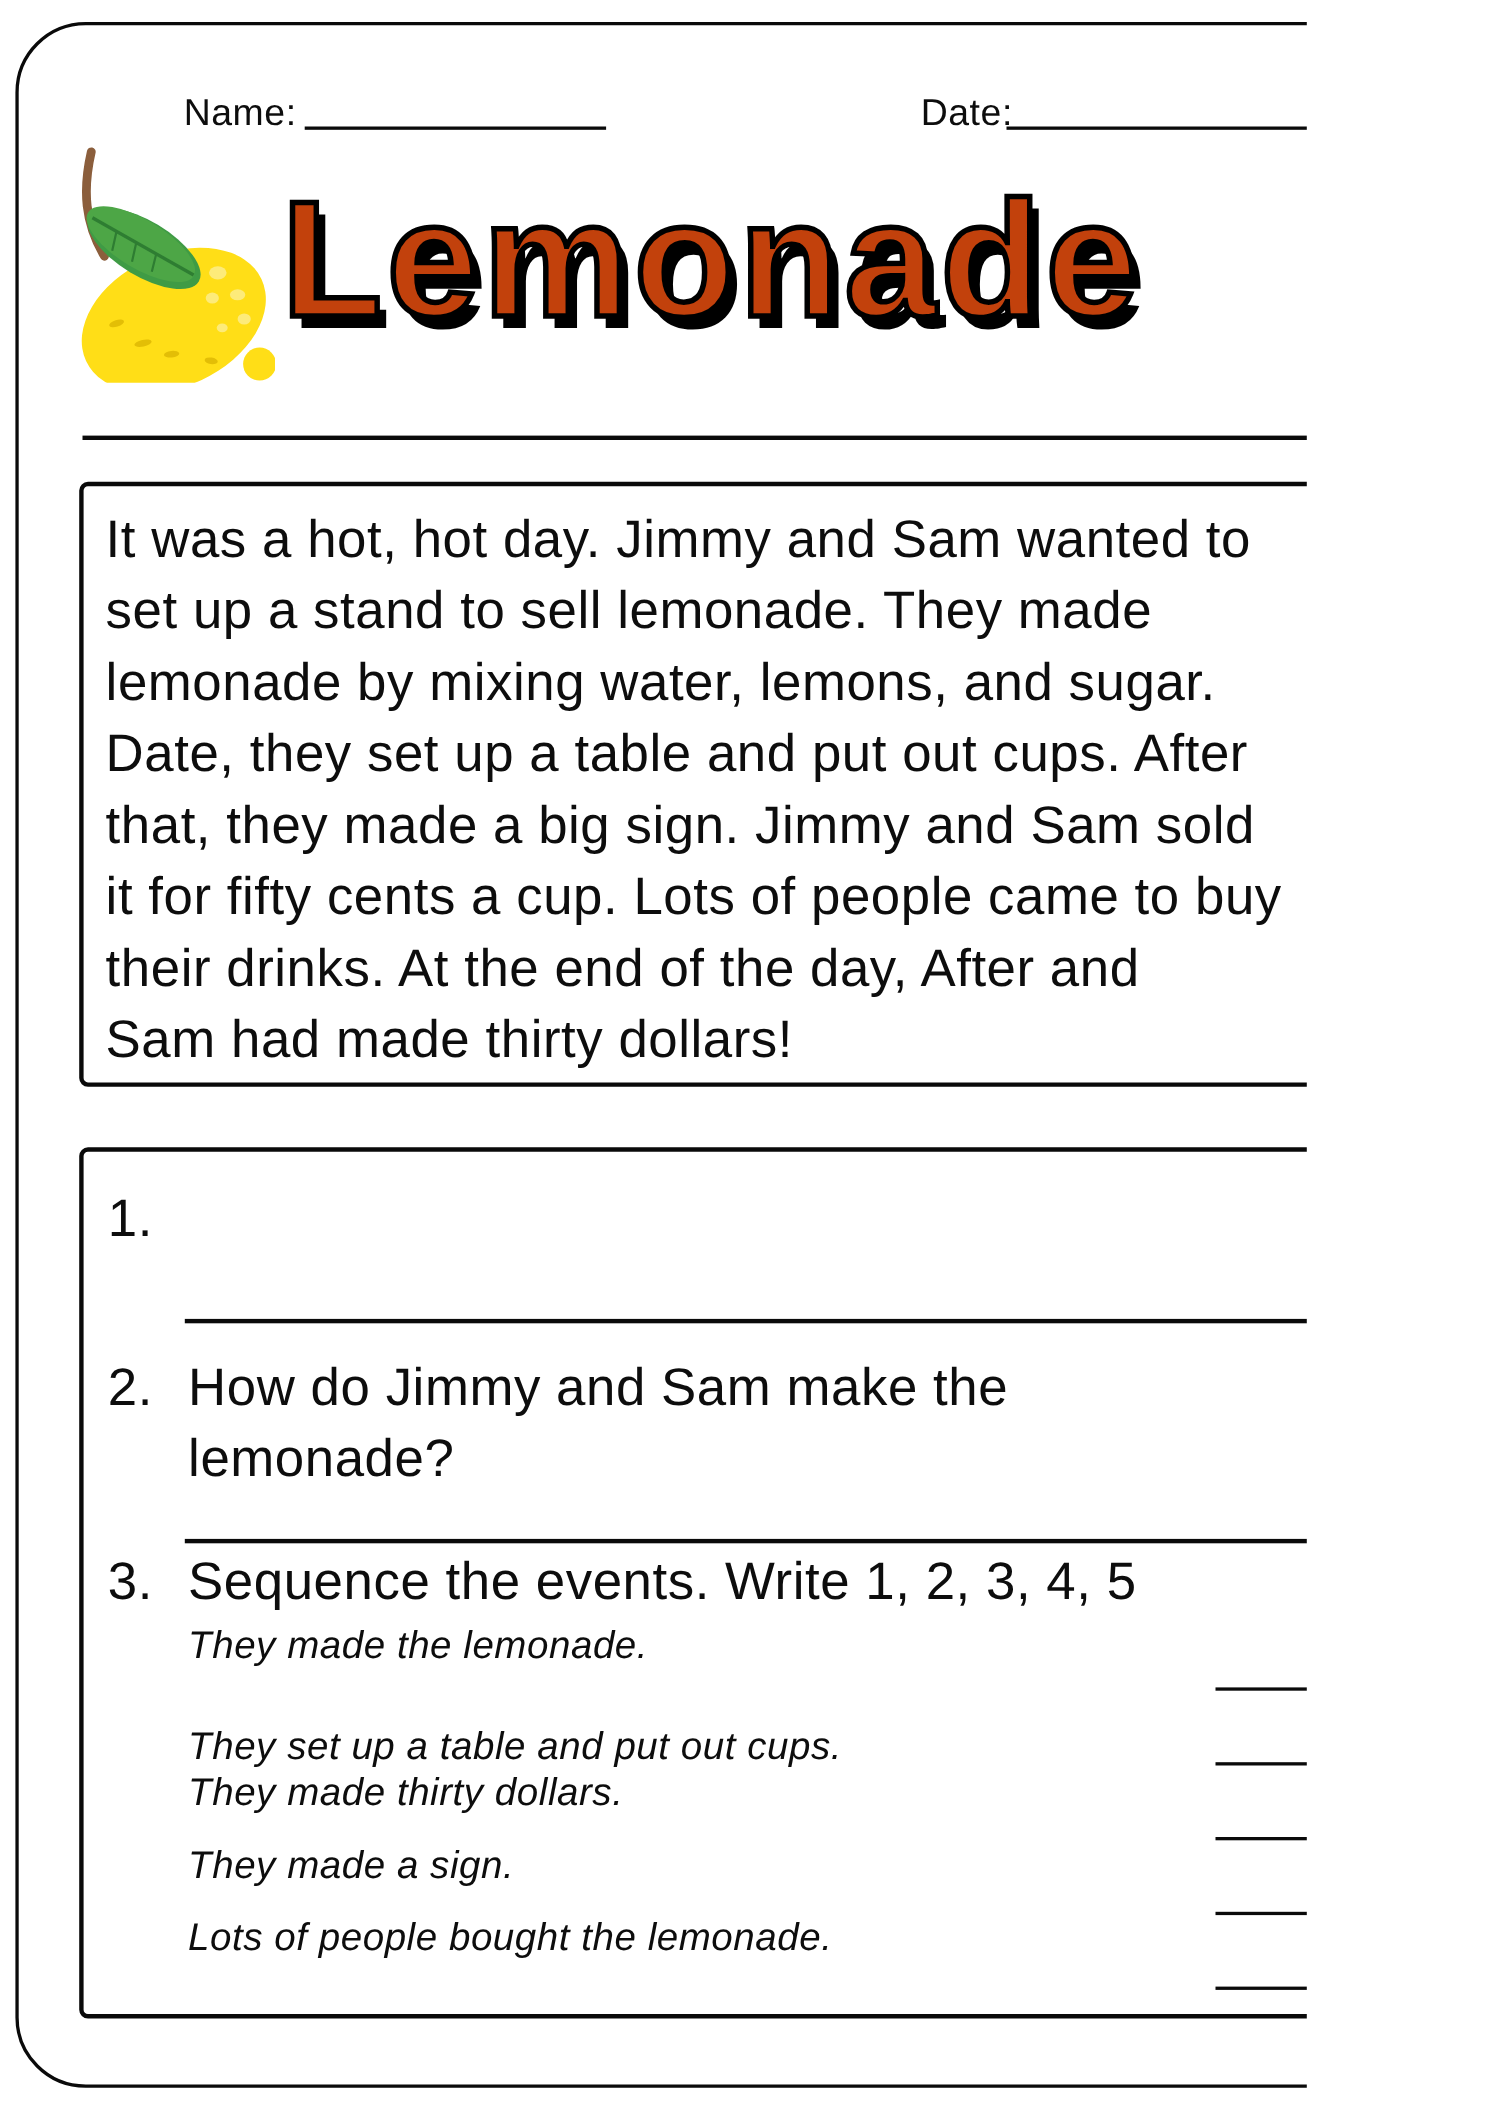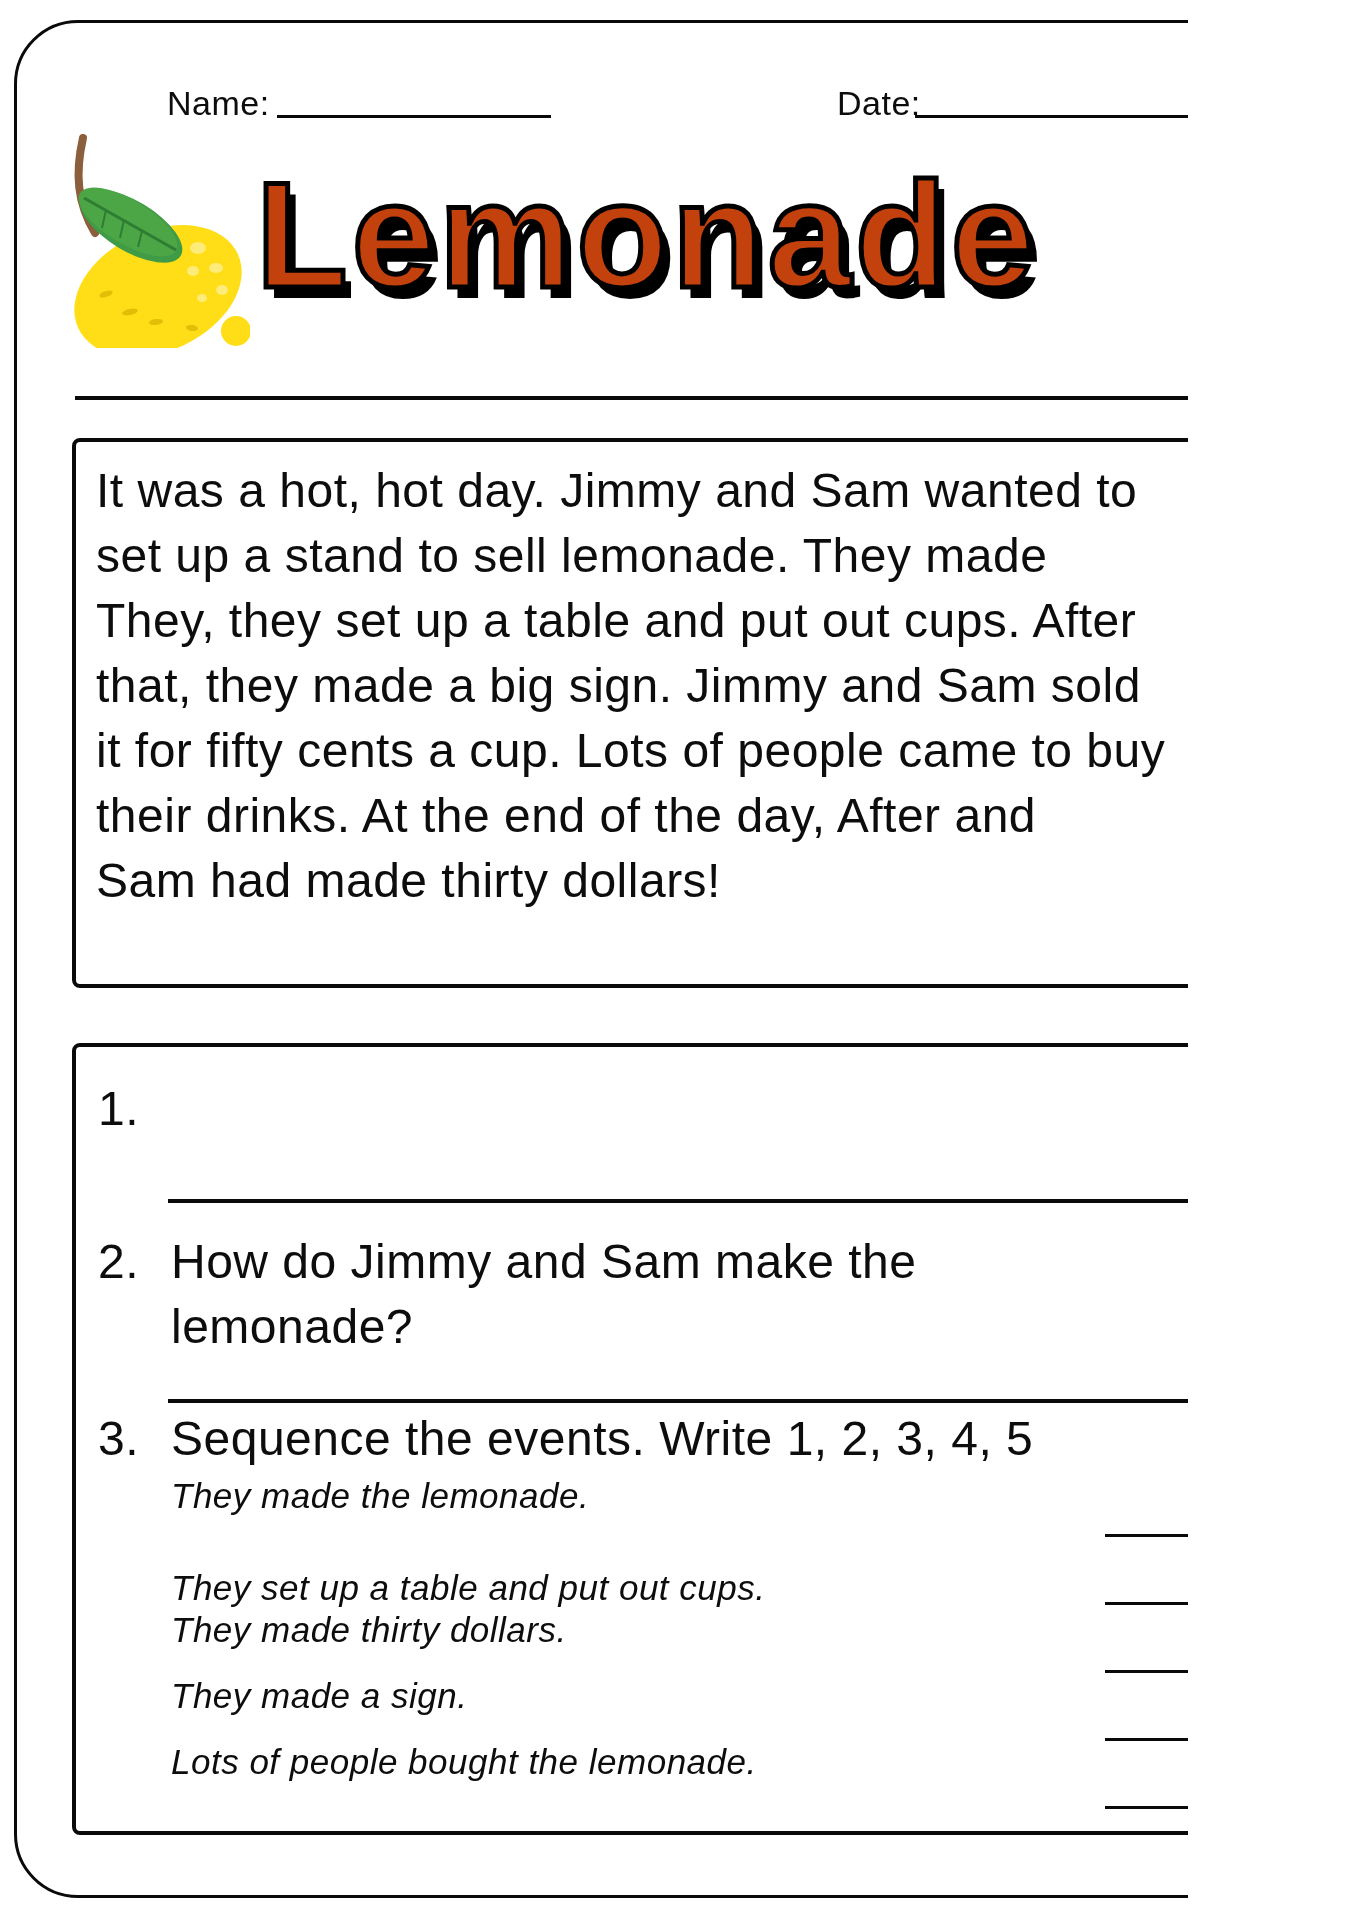--- a/index.html
+++ b/index.html
@@ -66,21 +66,22 @@
     <path d="M56 82 L 52 100 M74 92 L 70 110 M92 103 L 88 119" fill="none" stroke="#2E7D32" stroke-width="2"></path>
   </svg>
 
   <div class="title">Lemonade</div>
 
   <div class="divider"></div>
 
   <div class="round-box story-box">
     <div class="story-line">It was a hot, hot day. Jimmy and Sam wanted to</div>
     <div class="story-line">set up a stand to sell lemonade. They made</div>
-    <div class="story-line">They, they set up a table and put out cups. After</div>
+    <div class="story-line">lemonade by mixing water, lemons, and sugar.</div>
+    <div class="story-line">Date, they set up a table and put out cups. After</div>
     <div class="story-line">that, they made a big sign. Jimmy and Sam sold</div>
     <div class="story-line">it for fifty cents a cup. Lots of people came to buy</div>
     <div class="story-line">their drinks. At the end of the day, After and</div>
     <div class="story-line">Sam had made thirty dollars!</div>
   </div>
 
   <div class="round-box q-box">
 
     <div class="q-num" style="top:29px;">1.</div>
     <div class="ans-line" style="top:152px;"></div>

